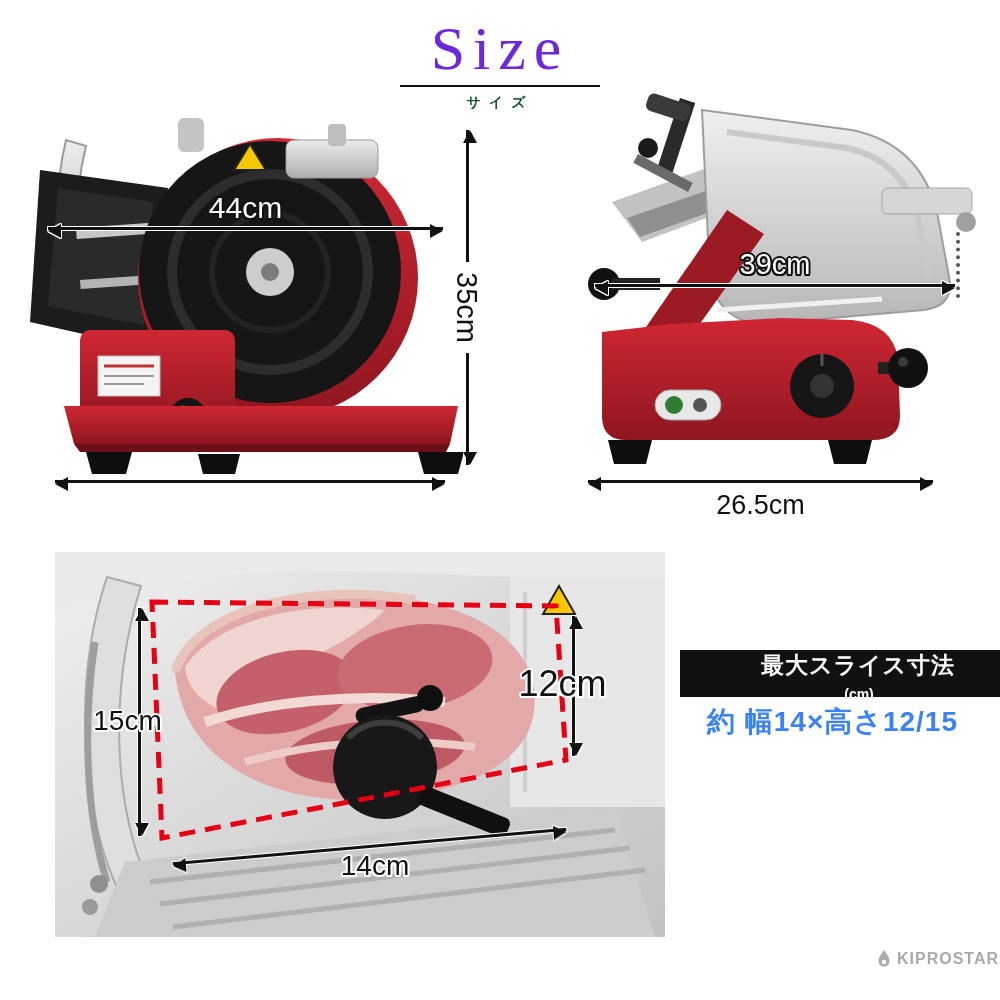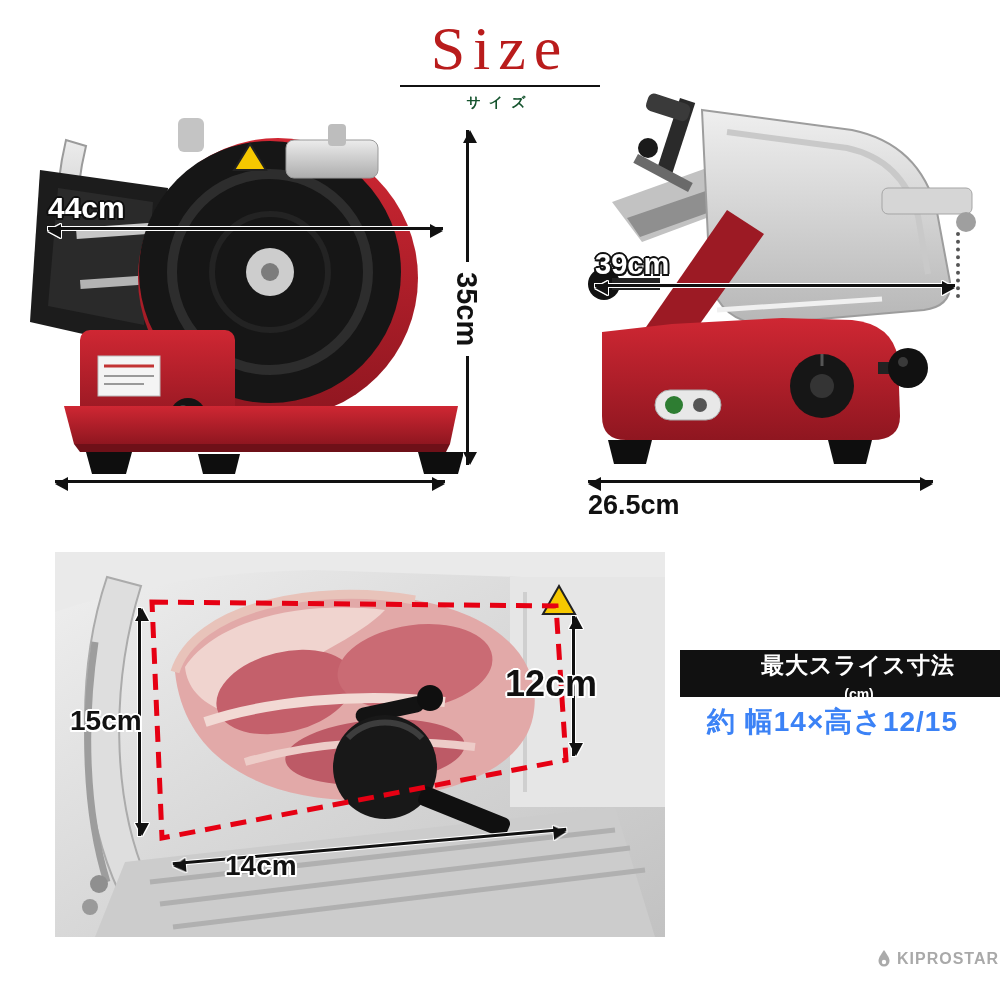--- a/index.html
+++ b/index.html
@@ -2,26 +2,26 @@
 <html><head>
 <meta charset="utf-8">
 <style>
   * { margin:0; padding:0; box-sizing:border-box; }
   html,body { background:#ffffff; font-family:"Liberation Sans", sans-serif; }
   .page { position:relative; width:1000px; height:1000px; background:#fff; overflow:hidden; }
 
   
   .title-block { position:absolute; top:16px; left:0; width:100%; text-align:center; }
   .title-main { font-family:"Liberation Serif", serif; font-size:62px; font-weight:400;
-                letter-spacing:8px; color:#b91c1c; line-height:1.05; }
+                letter-spacing:8px; color:#6d28d9; line-height:1.05; }
   .title-underline { width:200px; border-bottom:2px solid #111; margin:4px auto 7px auto; }
   .title-sub { font-size:14px; font-weight:bold; letter-spacing:8px; color:#14532d; }
 
   
-  .dim { position:absolute; font-weight:bold; color:#111; line-height:1; }
+  .dim { position:absolute; font-weight:normal; color:#111; text-align:center; line-height:1; }
   .outline-dark { color:#fff;
     text-shadow:2px 0 0 #111,-2px 0 0 #111,0 2px 0 #111,0 -2px 0 #111,
       1.5px 1.5px 0 #111,-1.5px 1.5px 0 #111,1.5px -1.5px 0 #111,-1.5px -1.5px 0 #111; }
   .outline-light { color:#111;
     text-shadow:2px 0 0 #fff,-2px 0 0 #fff,0 2px 0 #fff,0 -2px 0 #fff,
       1.5px 1.5px 0 #fff,-1.5px 1.5px 0 #fff,1.5px -1.5px 0 #fff,-1.5px -1.5px 0 #fff; }
   .vertical { writing-mode: vertical-rl; background:#fff; padding:10px 3px; }
 
   
   .h-arrow { position:absolute; height:0; border-top:3px solid #111; }

